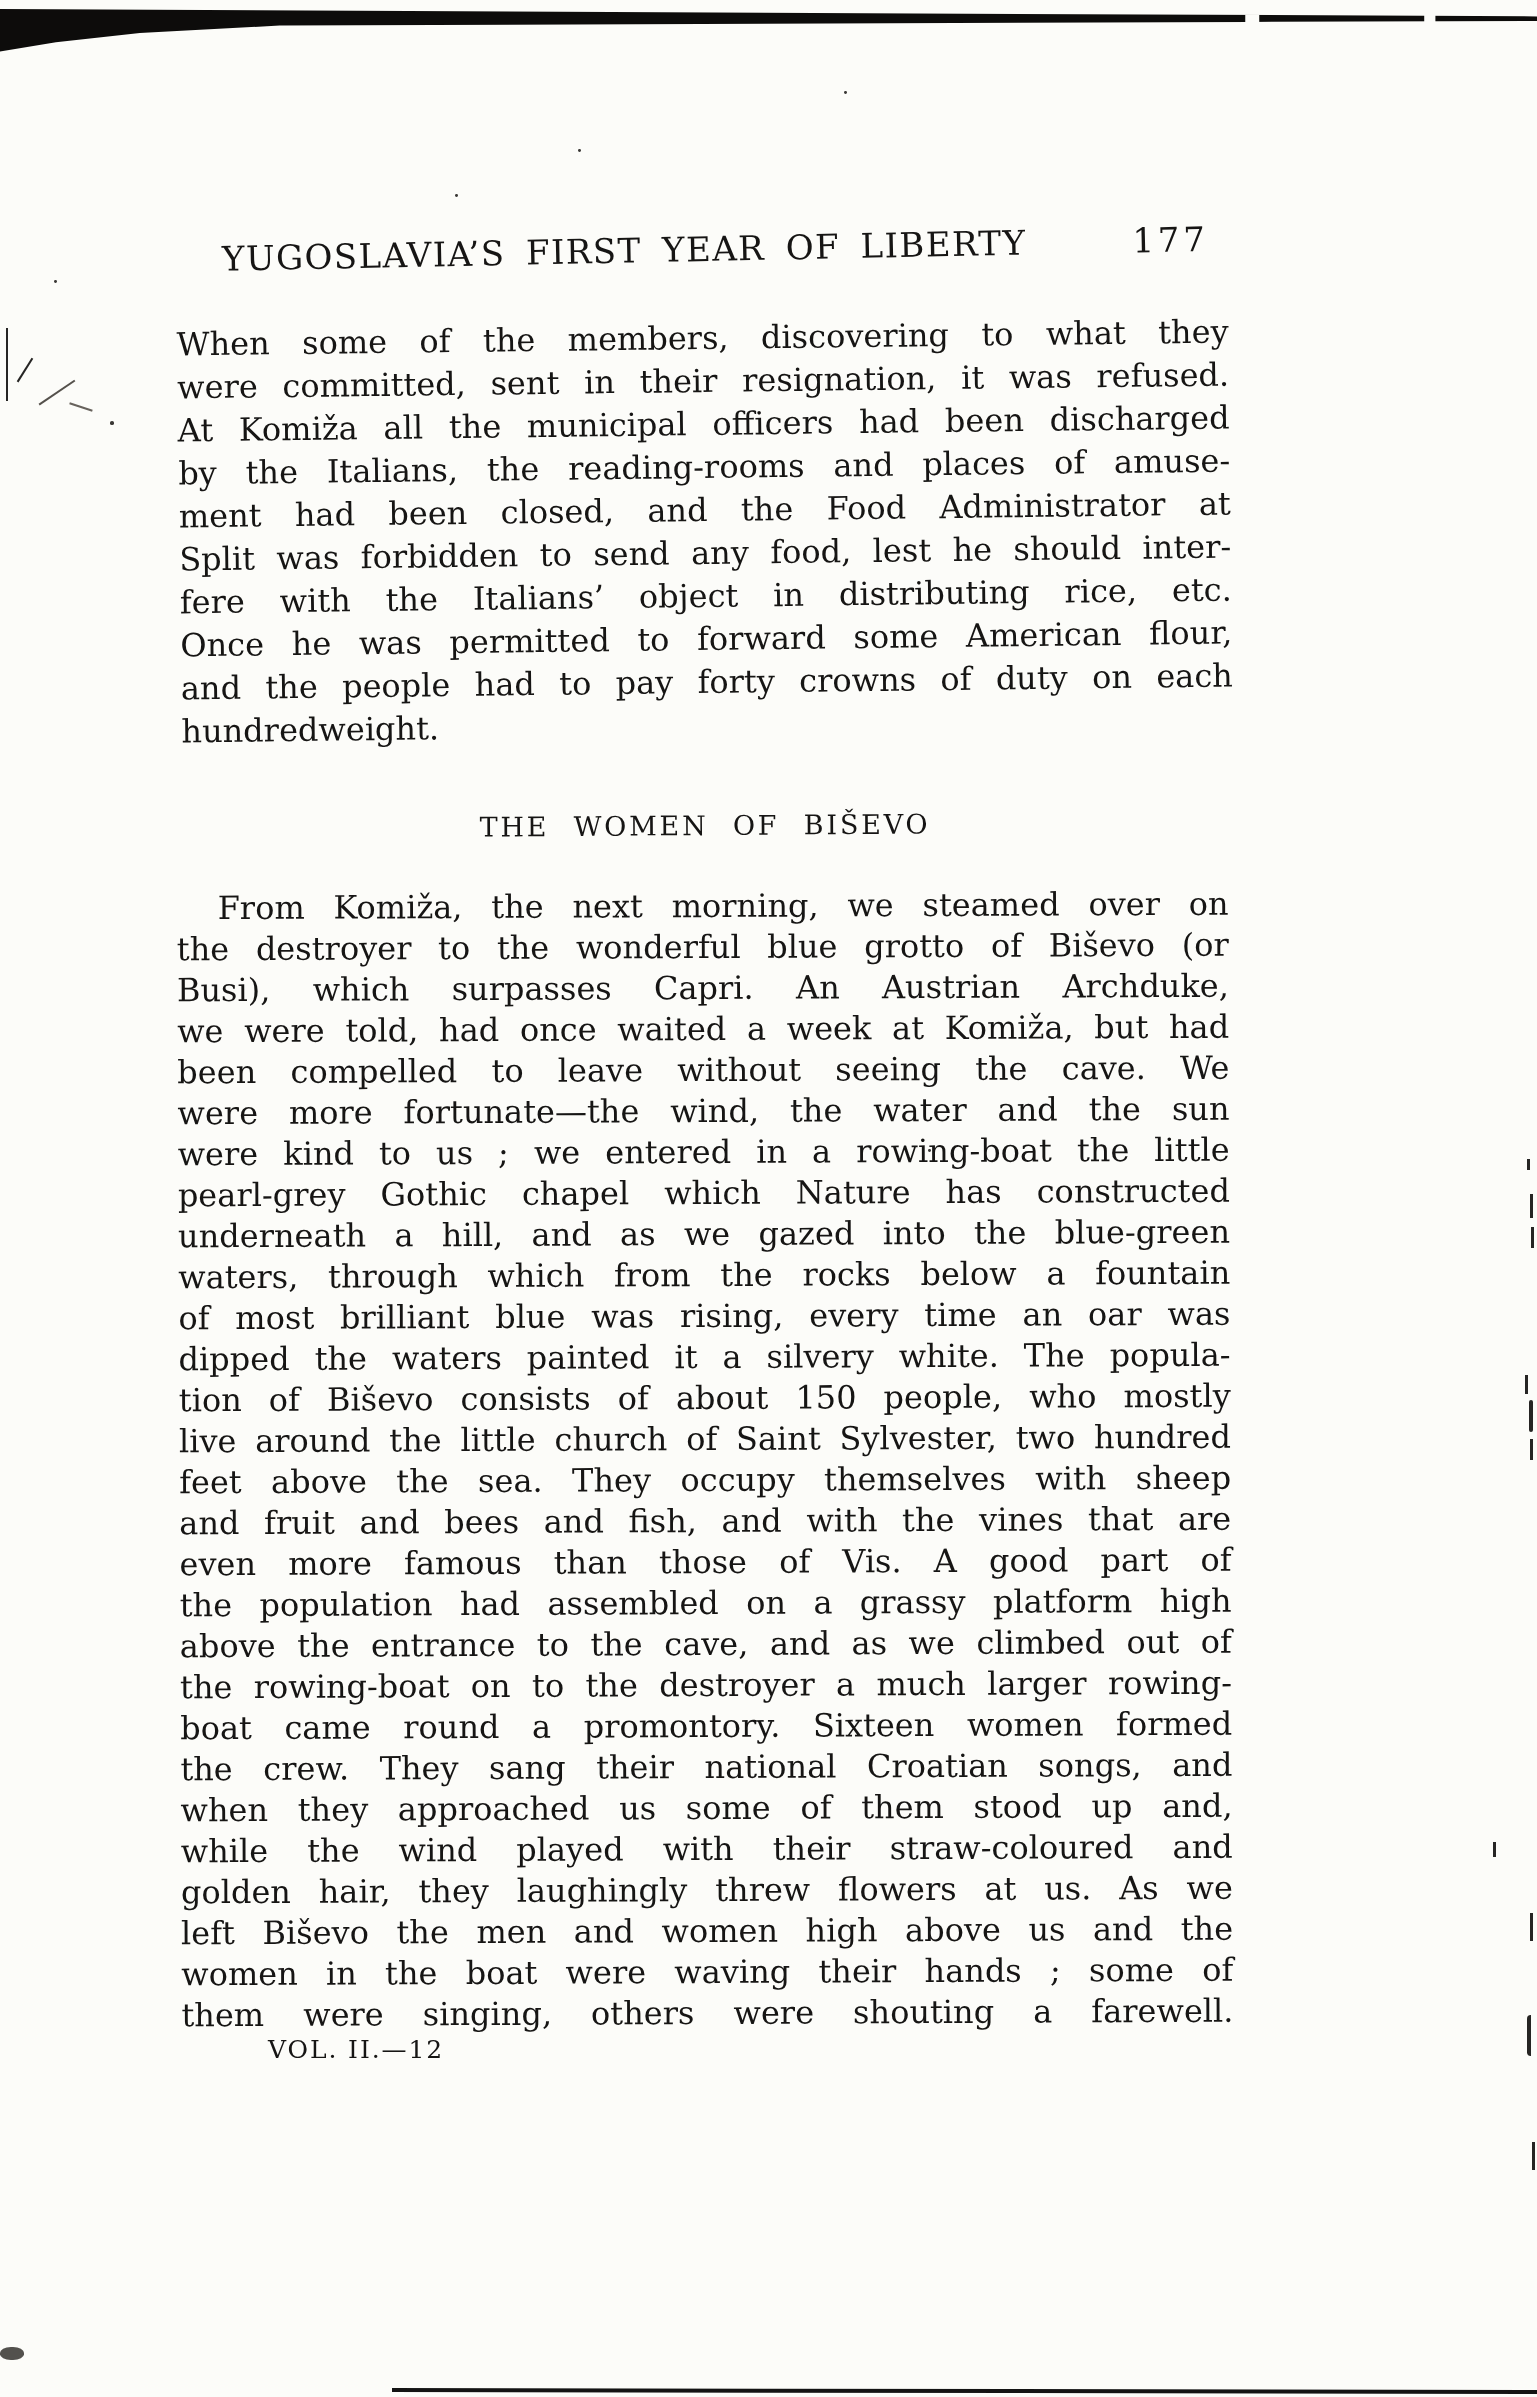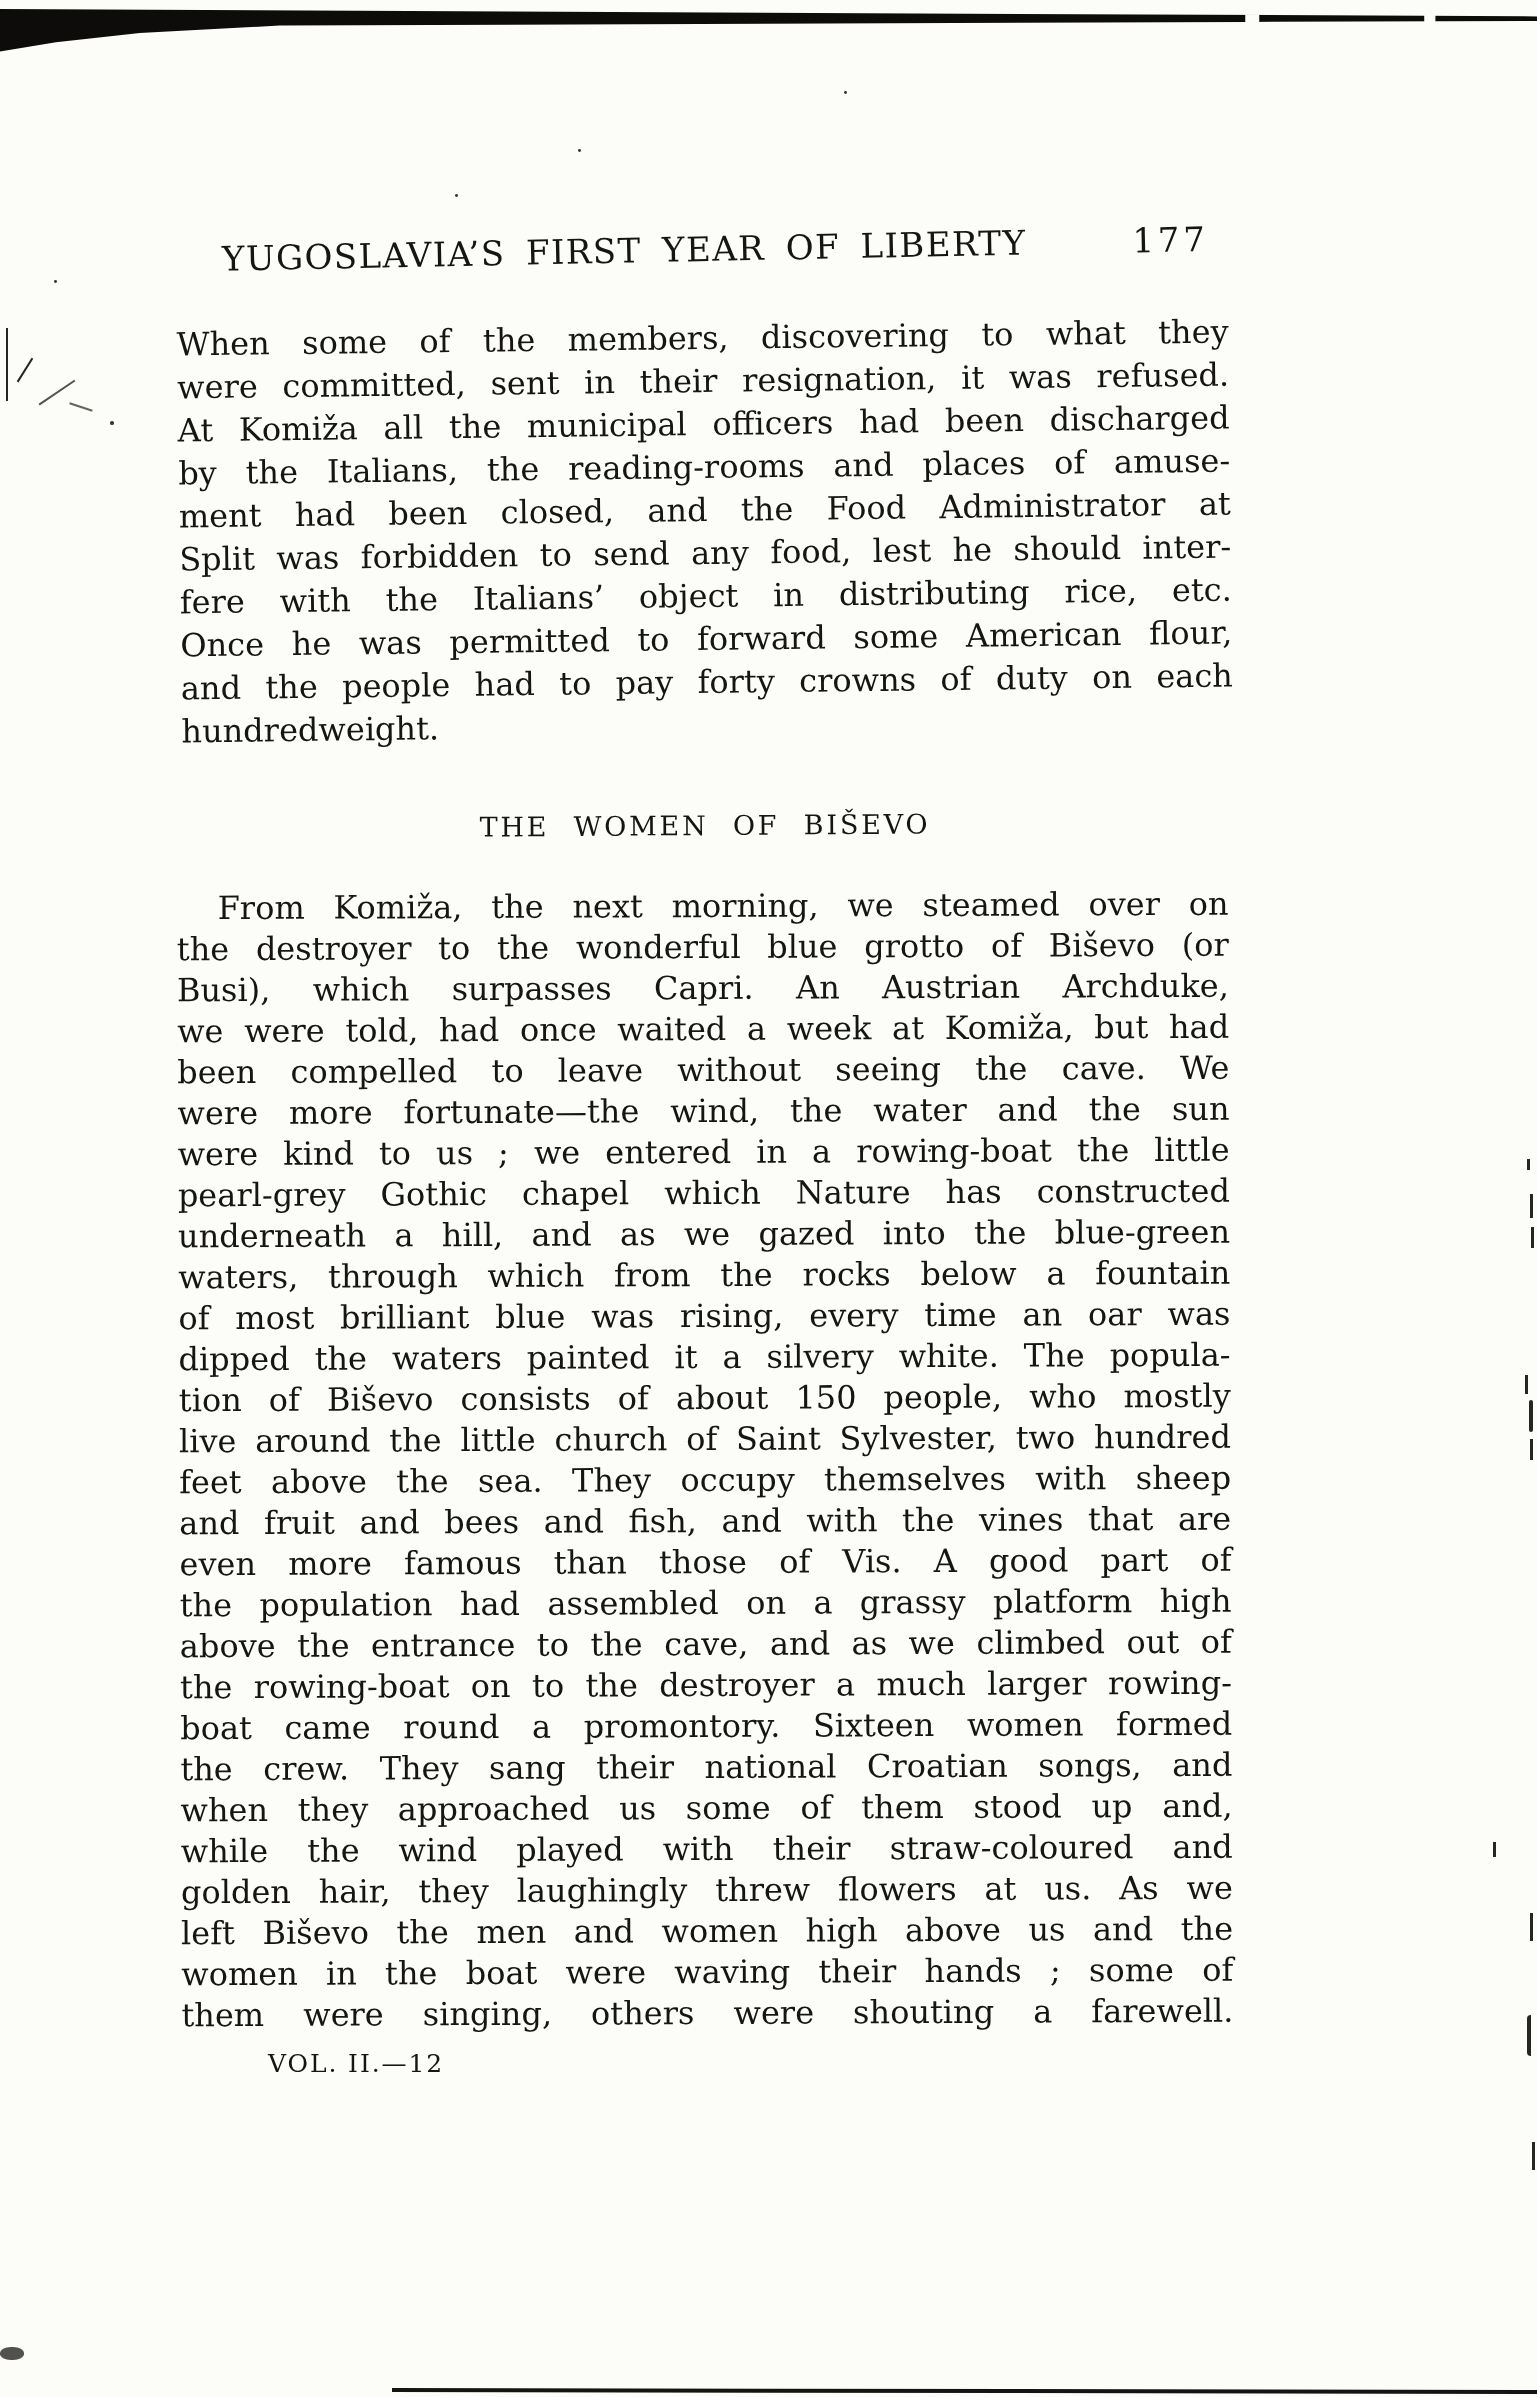--- a/index.html
+++ b/index.html
@@ -44,21 +44,21 @@
   .section-heading {
     margin-top: 62px;
     text-align: center;
     font-size: 27px;
     letter-spacing: 2.8px;
     word-spacing: 13px;
     line-height: 34px;
     transform: rotate(-0.4deg);
   }
   .footer-sig {
-    margin-top: 14px;
+    margin-top: 0;
     padding-left: 89px;
     font-size: 25px;
     letter-spacing: 1.9px;
     line-height: 32px;
   }
   
   .artifact { position: absolute; background: #262524; }
   .top-band-svg { position: absolute; left: 0; top: 9.3px; width: 1537px; height: 48px; }
   .bottom-line {
     position: absolute; left: 392px; right: 0; top: 2389px; height: 3.7px;

